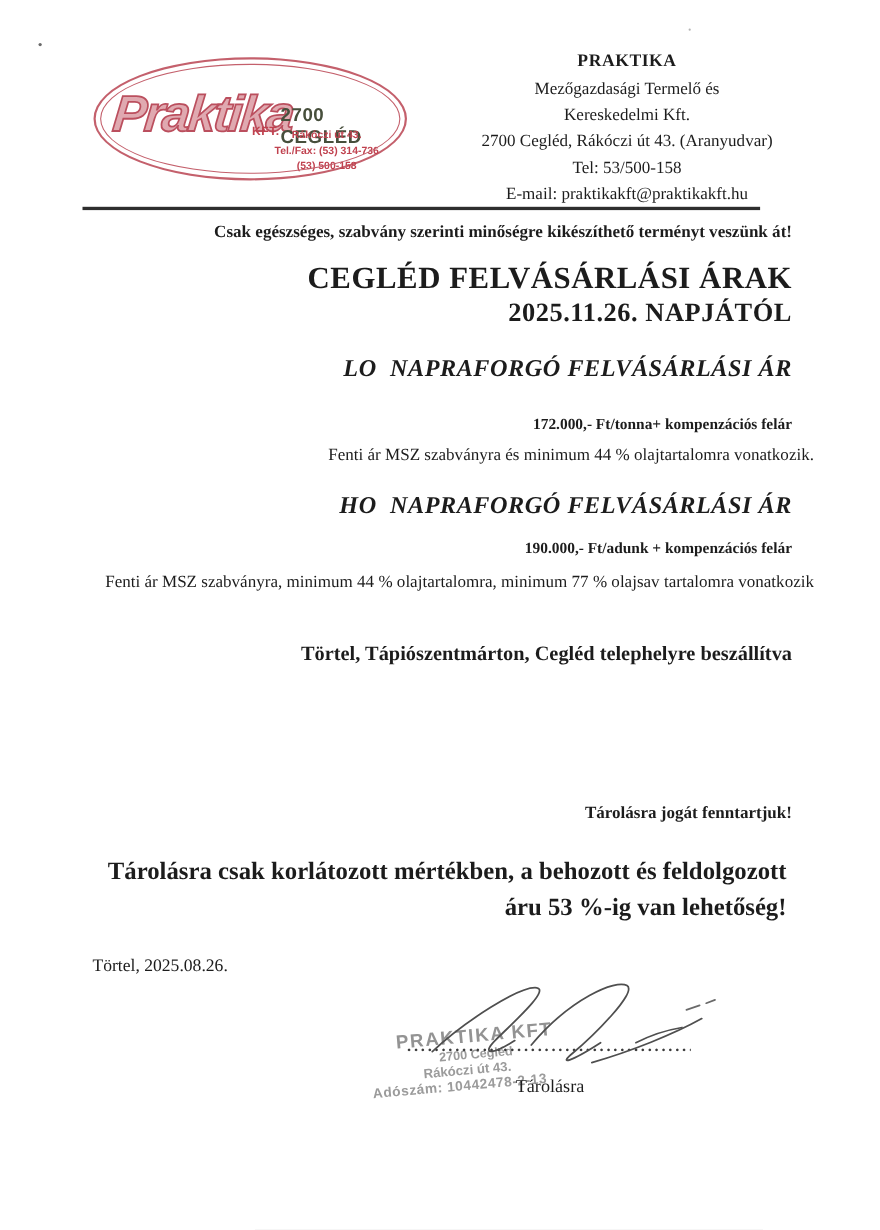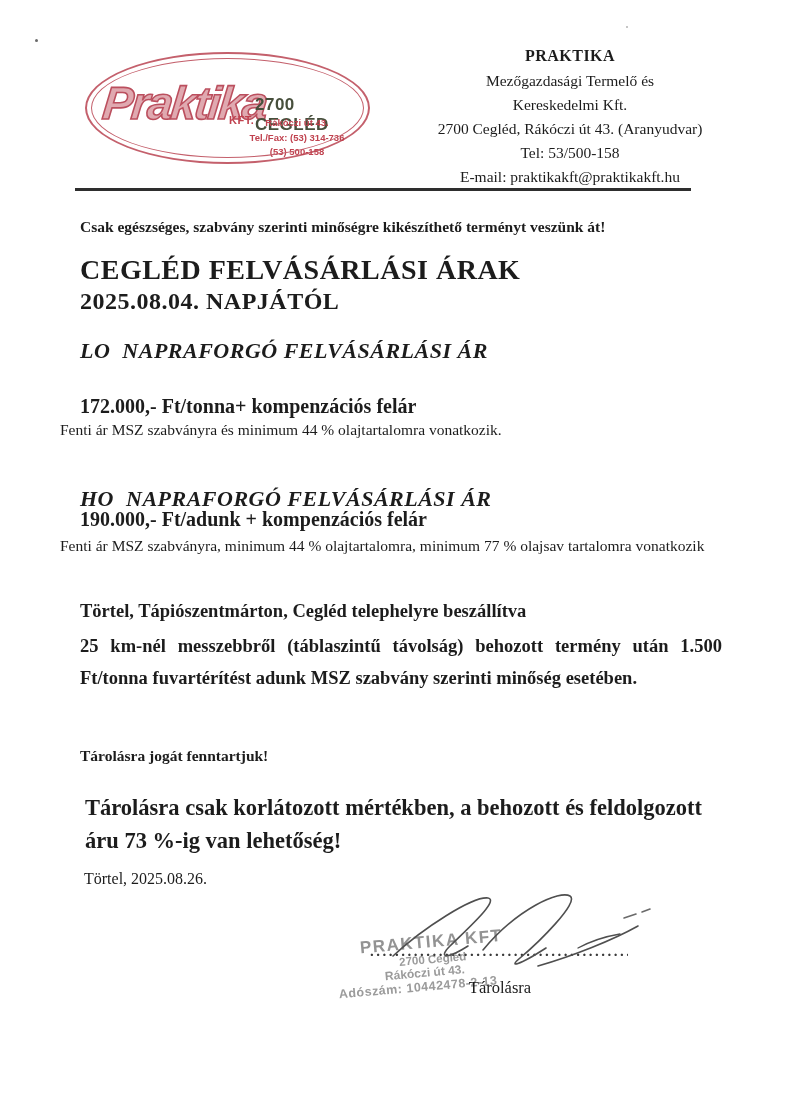--- a/index.html
+++ b/index.html
@@ -77,43 +77,43 @@
   }
   .head-right .company { font-weight: bold; font-size: 16px; letter-spacing: 0.5px; }
 
   .divider {
     left: 75px; top: 188px;
     width: 616px; height: 3px;
     background: #2e2e2e;
   }
 
   
-  .center { text-align: left; margin-top: 16px; }
+  .center { text-align: right; }
   .notice {
     left: 80px; top: 202px; width: 640px;
     font-weight: bold; font-size: 15.5px;
   }
   .title1 {
     left: 80px; top: 238px; width: 640px;
     font-weight: bold; font-size: 28px; letter-spacing: 0.5px;
   }
   .title2 {
     left: 80px; top: 272px; width: 640px;
     font-weight: bold; font-size: 24px; letter-spacing: 0.5px;
   }
   .sec-heading {
     left: 80px; width: 640px;
     font-weight: bold; font-style: italic;
     font-size: 22px; letter-spacing: 0.5px;
   }
   .lo-heading { top: 322px; }
-  .ho-heading { top: 470px; }
+  .ho-heading { top: 446px; }
   .price-line {
     left: 80px; width: 640px;
-    font-weight: bold; font-size: 20px;
+    font-weight: bold; font-size: 14px;
   }
   .lo-price { top: 379px; }
   .ho-price { top: 492px; }
   .price-note {
     left: 60px; width: 680px;
     font-size: 15.5px; line-height: 1.35;
   }
   .lo-note { top: 404px; }
   .ho-note { top: 520px; }
   .delivery {
@@ -202,37 +202,36 @@
     <div>2700 Cegléd, Rákóczi út 43. (Aranyudvar)</div>
     <div>Tel: 53/500-158</div>
     <div>E-mail: praktikakft@praktikakft.hu</div>
   </div>
 
   <div class="abs divider"></div>
 
   <div class="abs notice center">Csak egészséges, szabvány szerinti minőségre kikészíthető terményt veszünk át!</div>
 
   <div class="abs title1 center">CEGLÉD FELVÁSÁRLÁSI ÁRAK</div>
-  <div class="abs title2 center">2025.08.04. NAPJÁTÓL</div>
+  <div class="abs title2 center">2025.11.26. NAPJÁTÓL</div>
 
   <div class="abs sec-heading lo-heading center">LO&nbsp; NAPRAFORGÓ FELVÁSÁRLÁSI ÁR</div>
   <div class="abs price-line lo-price center">172.000,- Ft/tonna+ kompenzációs felár</div>
   <div class="abs price-note lo-note center">Fenti ár MSZ szabványra és minimum 44 % olajtartalomra vonatkozik.</div>
 
   <div class="abs sec-heading ho-heading center">HO&nbsp; NAPRAFORGÓ FELVÁSÁRLÁSI ÁR</div>
   <div class="abs price-line ho-price center">190.000,- Ft/adunk + kompenzációs felár</div>
   <div class="abs price-note ho-note center">Fenti ár MSZ szabványra, minimum 44 % olajtartalomra, minimum 77 % olajsav tartalomra vonatkozik</div>
 
   <div class="abs delivery center">Törtel, Tápiószentmárton, Cegléd telephelyre beszállítva</div>
 
-  <div class="abs transport">25 km-nél messzebbről (táblaszintű távolság) behozott termény után 1.500 Ft/tonna fuvartérítést adunk MSZ szabvány szerinti minőség esetében.</div>
 
   <div class="abs price-change center">Tárolásra jogát fenntartjuk!</div>
 
-  <div class="abs storage center">Tárolásra csak korlátozott mértékben, a behozott és feldolgozott áru 73 %-ig van lehetőség!</div>
+  <div class="abs storage center">Tárolásra csak korlátozott mértékben, a behozott és feldolgozott áru 53 %-ig van lehetőség!</div>
 
   <div class="abs date-line">Törtel, 2025.08.26.</div>
 
   <div class="abs stamp">
     <div class="s1">PRAKTIKA KFT</div>
     <div class="s2">2700 Cegléd</div>
     <div class="s3">Rákóczi út 43.</div>
     <div class="s4">Adószám: 10442478-2-13</div>
   </div>
 

